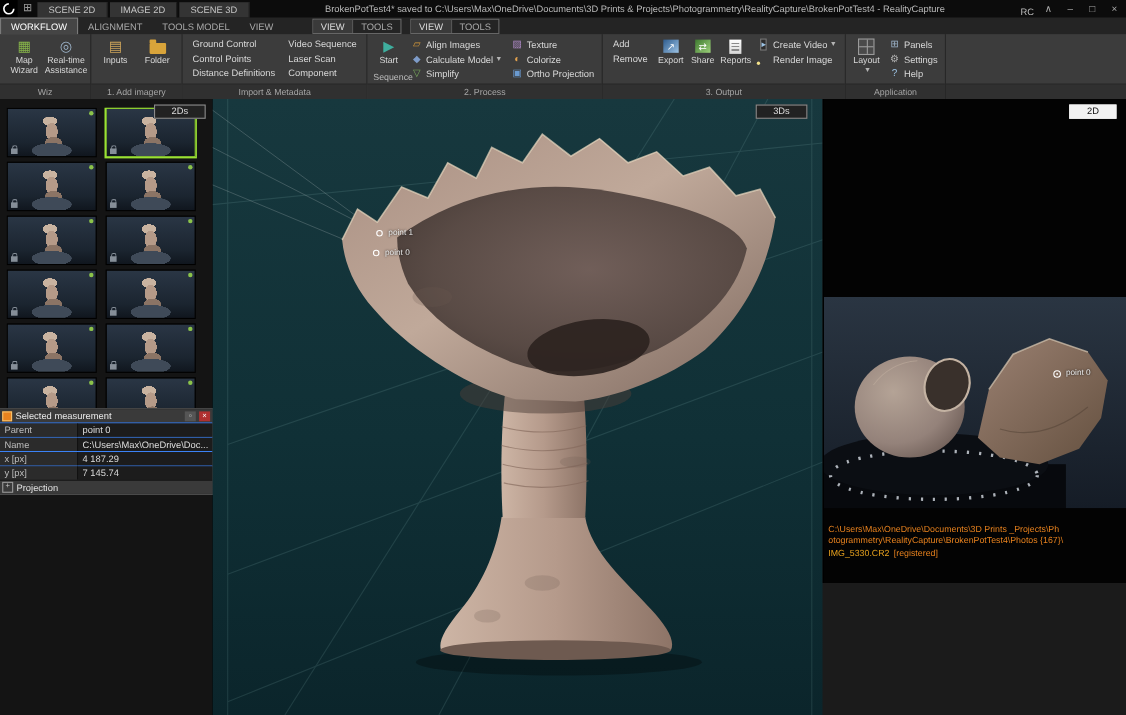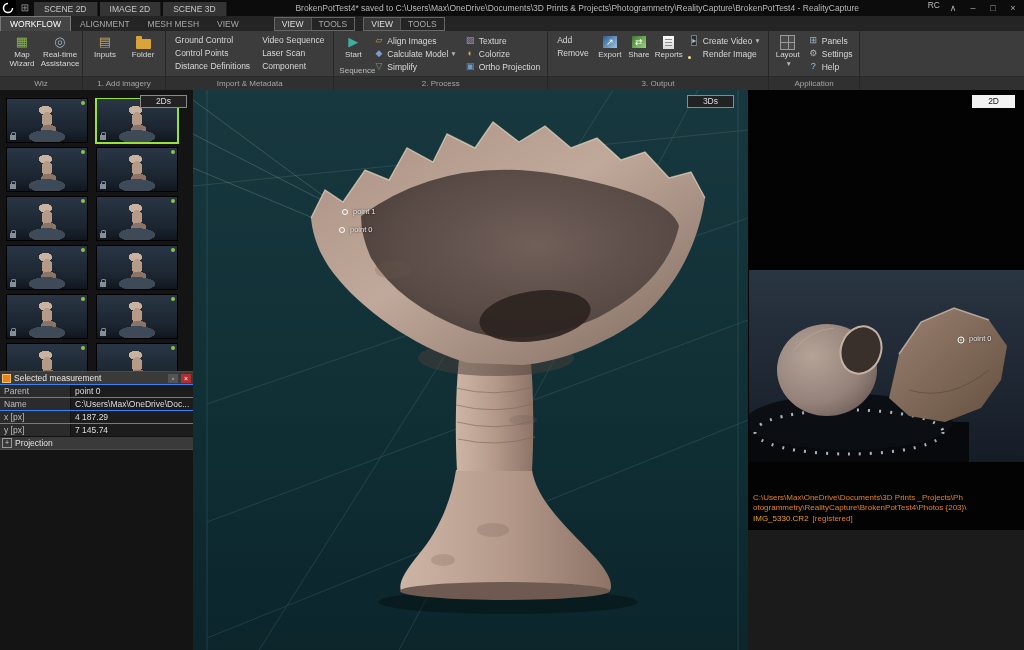--- a/index.html
+++ b/index.html
@@ -10,21 +10,21 @@
   
   .titlebar{position:absolute;top:0;left:0;right:0;height:16px;background:#0c0c0c;
             display:flex;align-items:center;gap:2px}
   .logo{width:16px;height:16px;background:#000;display:flex;align-items:center;justify-content:center}
   .grid-ic{width:14px;text-align:center;color:#9a9a9a;font-size:10px;line-height:16px}
   .doc-tab{height:14px;line-height:14px;padding:0 10px;font-size:8.5px;color:#c5c5c5;
            background:#343434;margin-top:2px;border-right:1px solid #1d1d1d}
   .doc-tab:nth-of-type(2){background:#2b2b2b}
   .title-text{flex:1;text-align:center;font-size:8.5px;color:#b9b9b9;white-space:nowrap;
               overflow:hidden;text-overflow:ellipsis;padding:0 6px}
-  .tb-right{display:flex;align-items:flex-start;gap:6px;padding-right:4px}
+  .tb-right{display:flex;align-items:flex-end;gap:6px;padding-right:4px}
   .rc-badge{font-size:8.5px;color:#bbb}
   .tb-ic{color:#aaa;font-size:9px;width:14px;text-align:center;line-height:16px}
 
   
   .ribbon-tabs{position:absolute;top:16px;left:0;right:0;height:15px;background:#242424;
                display:flex;align-items:center;font-size:8.5px}
   .rtab{padding:1px 9px;color:#a8a8a8;height:12px;line-height:12px}
   .rtab.active{background:#454545;border:1px solid #7a7a7a;color:#fff;height:12px}
   .pane-tab-group{display:flex;border:1px solid #666;margin-left:26px;height:12px}
   .pane-tab-group .rtab{padding:0 7px;line-height:12px;height:12px}
@@ -127,21 +127,21 @@
   
   .viewport{position:absolute;top:90px;left:193px;width:555px;height:560px;overflow:hidden}
   .viewport svg{display:block}
   .pt-label{position:absolute;color:#ececec;font-size:7.5px;text-shadow:0 0 2px #000;white-space:nowrap}
 
   
   .right-panel{position:absolute;top:90px;left:748px;width:276px;height:440px;background:#030303;
                border-left:1px solid #000}
   .photo{position:absolute;top:180px;left:0;width:276px;height:192px}
   .photo svg{display:block}
-  .path-text{position:absolute;left:4px;right:2px;bottom:6px;font-size:8px;line-height:10px;
+  .path-text{position:absolute;left:4px;right:2px;bottom:22px;font-size:8px;line-height:10px;
              color:#e8821e;word-break:break-all}
   .file-line{margin-top:1px;color:#e8a21e}
   .file-status{color:#e8821e;margin-left:4px}
 </style>
 </head>
 <body>
 
 <div class="app">
 
   <div class="titlebar">
@@ -160,21 +160,21 @@
       <span class="tb-ic">∧</span>
       <span class="tb-ic">–</span>
       <span class="tb-ic">□</span>
       <span class="tb-ic close">×</span>
     </div>
   </div>
 
   <div class="ribbon-tabs">
     <div class="rtab active">WORKFLOW</div>
     <div class="rtab">ALIGNMENT</div>
-    <div class="rtab">MESH MESH</div>
+    <div class="rtab">TOOLS MODEL</div>
     <div class="rtab">VIEW</div>
     <div class="pane-tab-group">
       <div class="rtab">VIEW</div>
       <div class="rtab">TOOLS</div>
     </div>
     <div class="pane-tab-group" style="margin-left:8px">
       <div class="rtab">VIEW</div>
       <div class="rtab">TOOLS</div>
     </div>
   </div>
@@ -518,20 +518,20 @@
         <path d="M140,128 L150,84 L172,52 L205,38 L240,50 L258,76 L252,110 L232,138 L196,152 L160,146 Z" fill="url(#shardGrad)"></path>
         <path d="M150,84 L172,52 L205,38 L240,50" stroke="#d9c9b4" stroke-width="1.5" fill="none" opacity="0.7"></path>
         <path d="M160,120 Q200,132 240,100" stroke="#4f3f33" fill="none" opacity="0.5"></path>
         <circle cx="212" cy="70" r="3" fill="none" stroke="#fff" stroke-width="1"></circle>
         <circle cx="212" cy="70" r="0.8" fill="#fff"></circle>
       </svg>
       <div class="pt-label" style="left:220px;top:64px">point 0</div>
     </div>
     <div class="path-text">
       <span>C:\Users\Max\OneDrive\Documents\3D Prints _Projects\Ph</span><br>
-      <span>otogrammetry\RealityCapture\BrokenPotTest4\Photos {203}\</span>
+      <span>otogrammetry\RealityCapture\BrokenPotTest4\Photos {167}\</span>
       <div class="file-line">
         <span>IMG_5330.CR2</span><span class="file-status">[registered]</span>
       </div>
     </div>
   </div>
 
 </div>
 
 </body></html>

